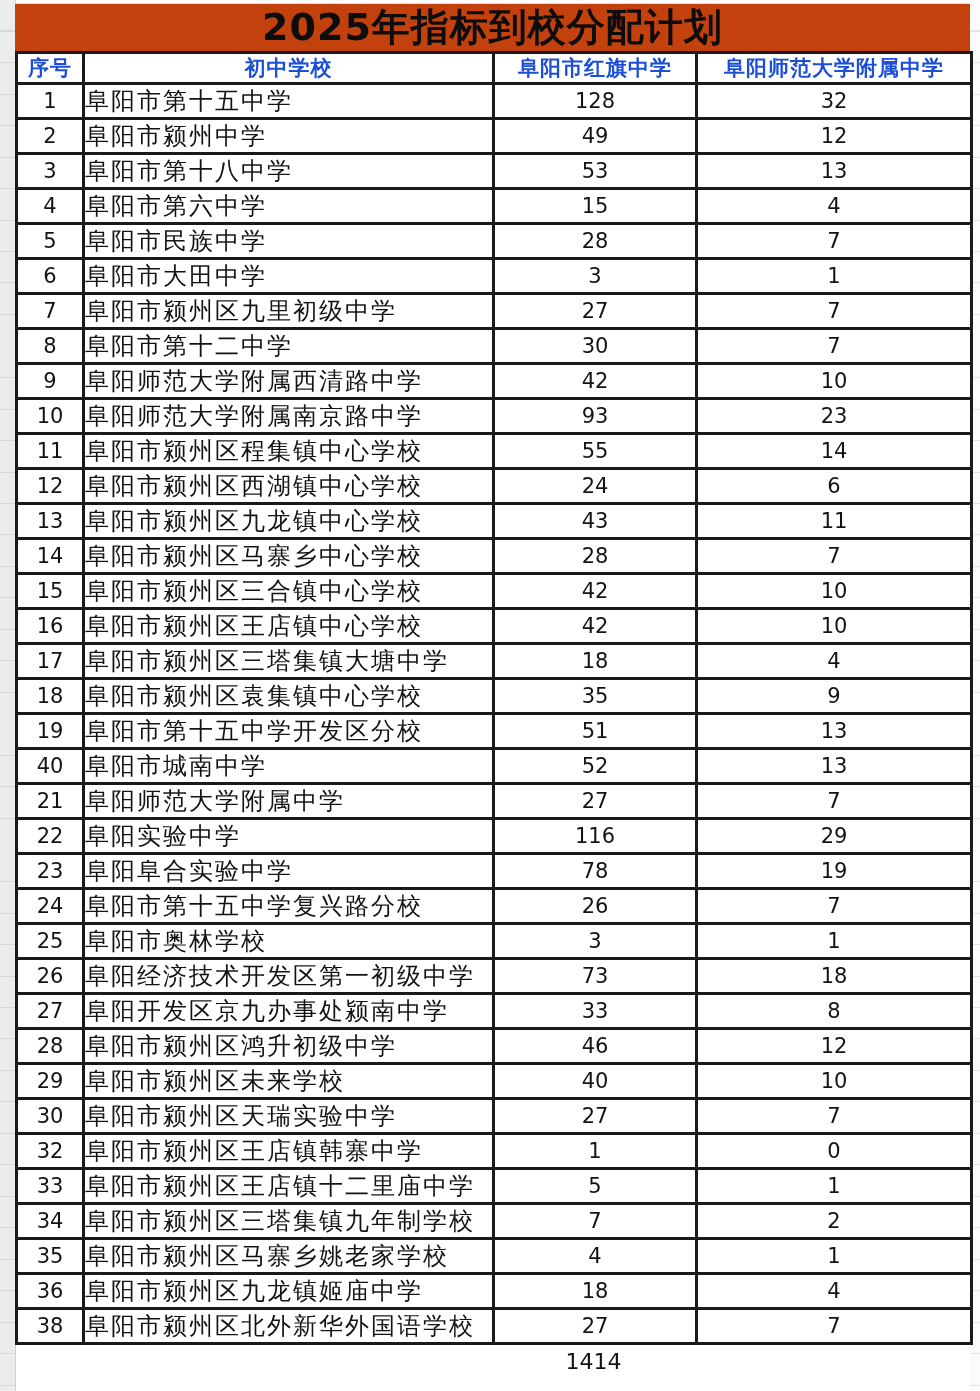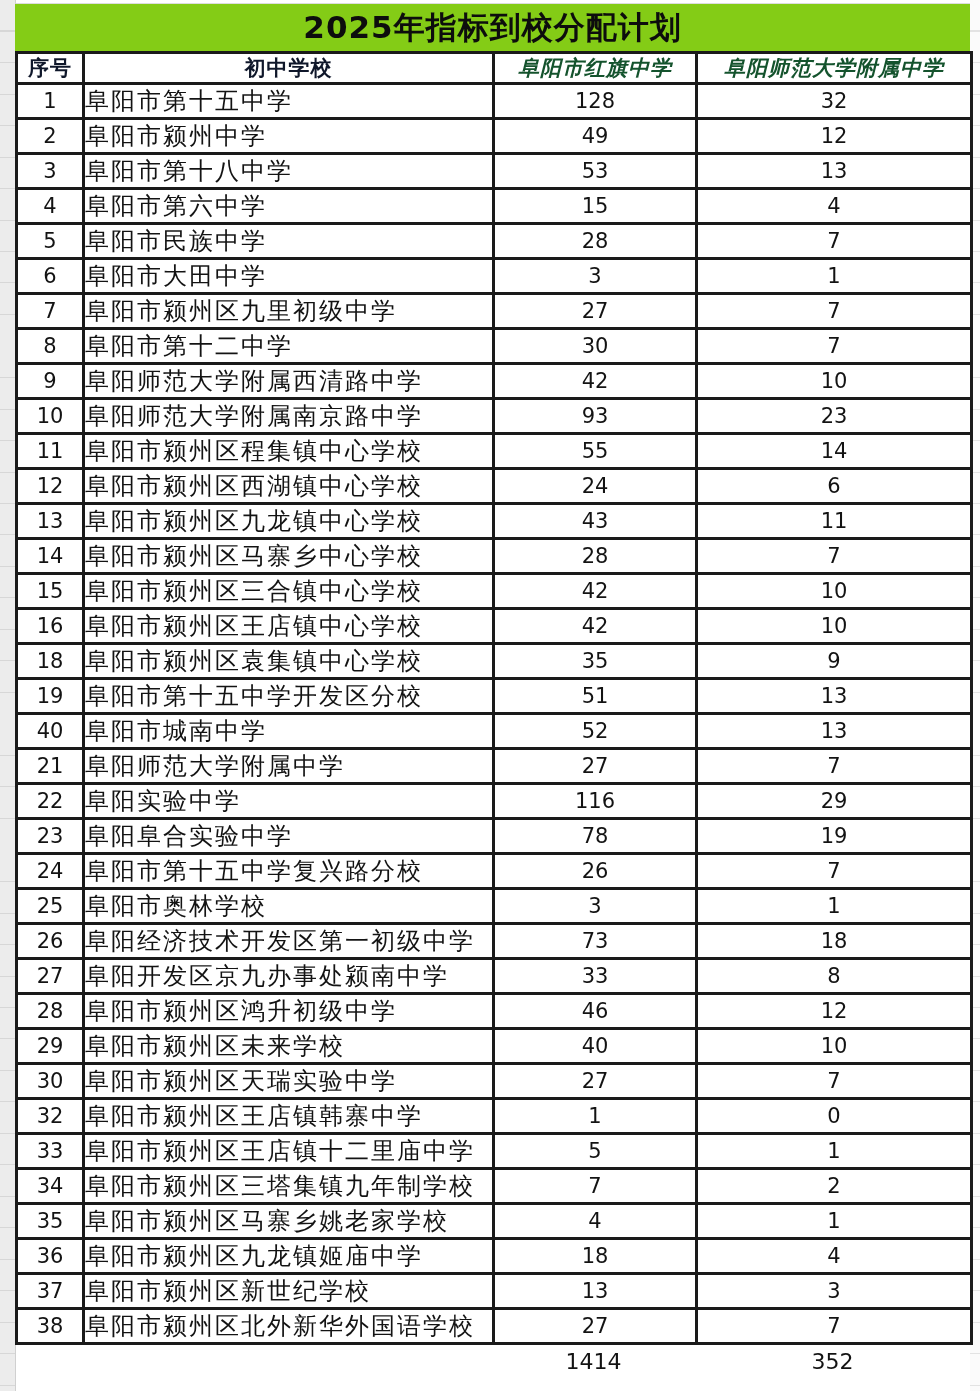--- a/index.html
+++ b/index.html
@@ -43,25 +43,25 @@
     left: 0; top: 3px;
     width: 980px; height: 1px;
     background: #dddddd;
   }
   .sheet-title {
     position: absolute;
     left: 15px; top: 4px;
     width: 955px; height: 47px;
     line-height: 47px;
     text-align: center;
-    font-size: 31px;
+    font-size: 38px;
     font-weight: bold;
     letter-spacing: 1px;
     color: #0d0d0d;
-    background: #84cc16;
+    background: #c2410c;
     white-space: nowrap;
   }
   table.alloc {
     position: absolute;
     left: 15px; top: 51px;
     width: 955px;
     border-collapse: collapse;
     table-layout: fixed;
     background: #ffffff;
   }
@@ -71,23 +71,23 @@
     padding: 0;
     overflow: hidden;
     white-space: nowrap;
     vertical-align: middle;
   }
   table.alloc th {
     font-size: 21px;
     font-weight: bold;
     text-align: center;
     letter-spacing: 1px;
-    color: #0f172a;
-  }
-  table.alloc th.accent { color: #14532d; font-style: italic; }
+    color: #1d4ed8;
+  }
+  table.alloc th.accent { color: #1d4ed8; }
   td.c0 {
     text-align: center;
     font-size: 21px;
   }
   td.c1 {
     text-align: left;
     font-size: 24px;
     letter-spacing: 2px;
     padding-left: 5px;
   }
@@ -226,20 +226,26 @@
           <td class="c2">42</td>
           <td class="c3">10</td>
         </tr>
         <tr>
           <td class="c0">16</td>
           <td class="c1">阜阳市颍州区王店镇中心学校</td>
           <td class="c2">42</td>
           <td class="c3">10</td>
         </tr>
         <tr>
+          <td class="c0">17</td>
+          <td class="c1">阜阳市颍州区三塔集镇大塘中学</td>
+          <td class="c2">18</td>
+          <td class="c3">4</td>
+        </tr>
+        <tr>
           <td class="c0">18</td>
           <td class="c1">阜阳市颍州区袁集镇中心学校</td>
           <td class="c2">35</td>
           <td class="c3">9</td>
         </tr>
         <tr>
           <td class="c0">19</td>
           <td class="c1">阜阳市第十五中学开发区分校</td>
           <td class="c2">51</td>
           <td class="c3">13</td>
@@ -334,33 +340,26 @@
           <td class="c2">4</td>
           <td class="c3">1</td>
         </tr>
         <tr>
           <td class="c0">36</td>
           <td class="c1">阜阳市颍州区九龙镇姬庙中学</td>
           <td class="c2">18</td>
           <td class="c3">4</td>
         </tr>
         <tr>
-          <td class="c0">37</td>
-          <td class="c1">阜阳市颍州区新世纪学校</td>
-          <td class="c2">13</td>
-          <td class="c3">3</td>
-        </tr>
-        <tr>
           <td class="c0">38</td>
           <td class="c1">阜阳市颍州区北外新华外国语学校</td>
           <td class="c2">27</td>
           <td class="c3">7</td>
         </tr>
       </tbody>
   </table>
 
   <div class="totals-area">
 
     <div class="total-cell t1">1414</div>
-    <div class="total-cell t2">352</div>
   </div>
 
 </div>
 
 </body></html>

